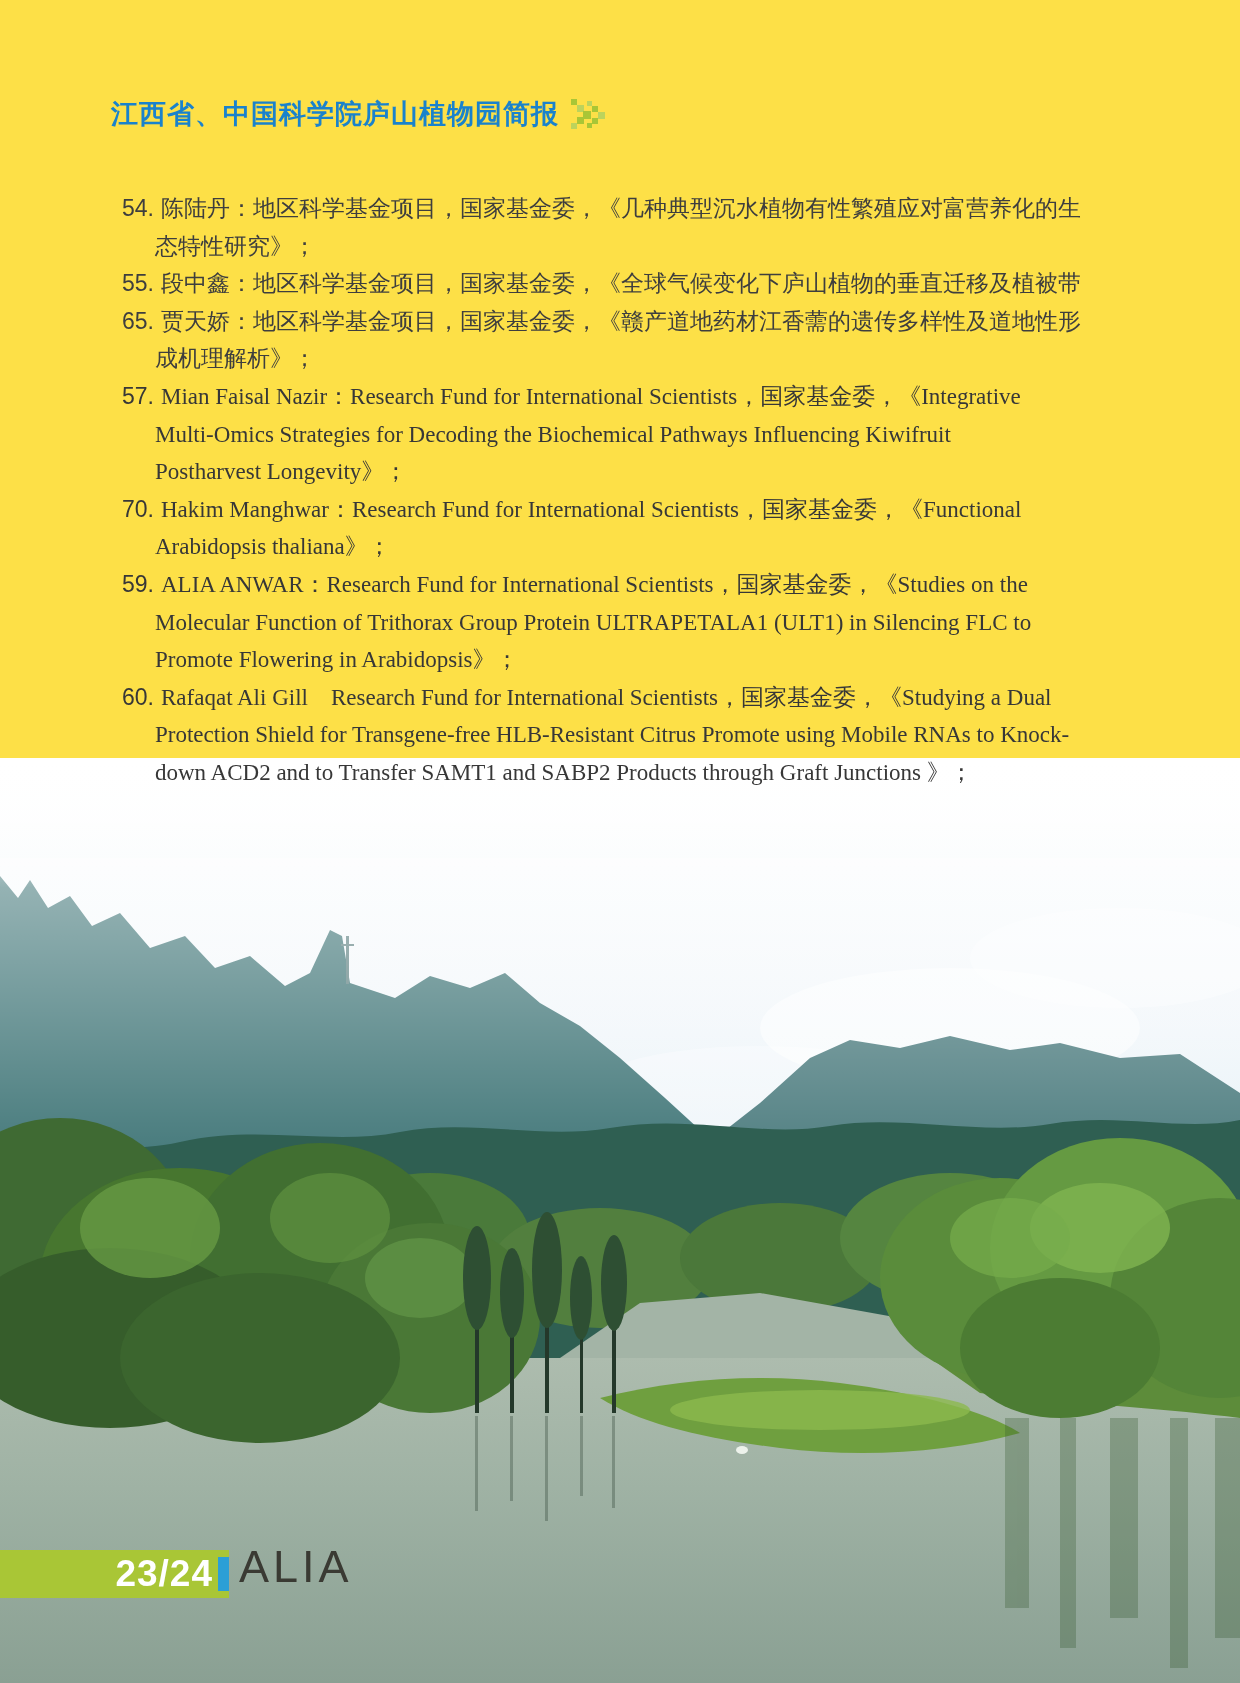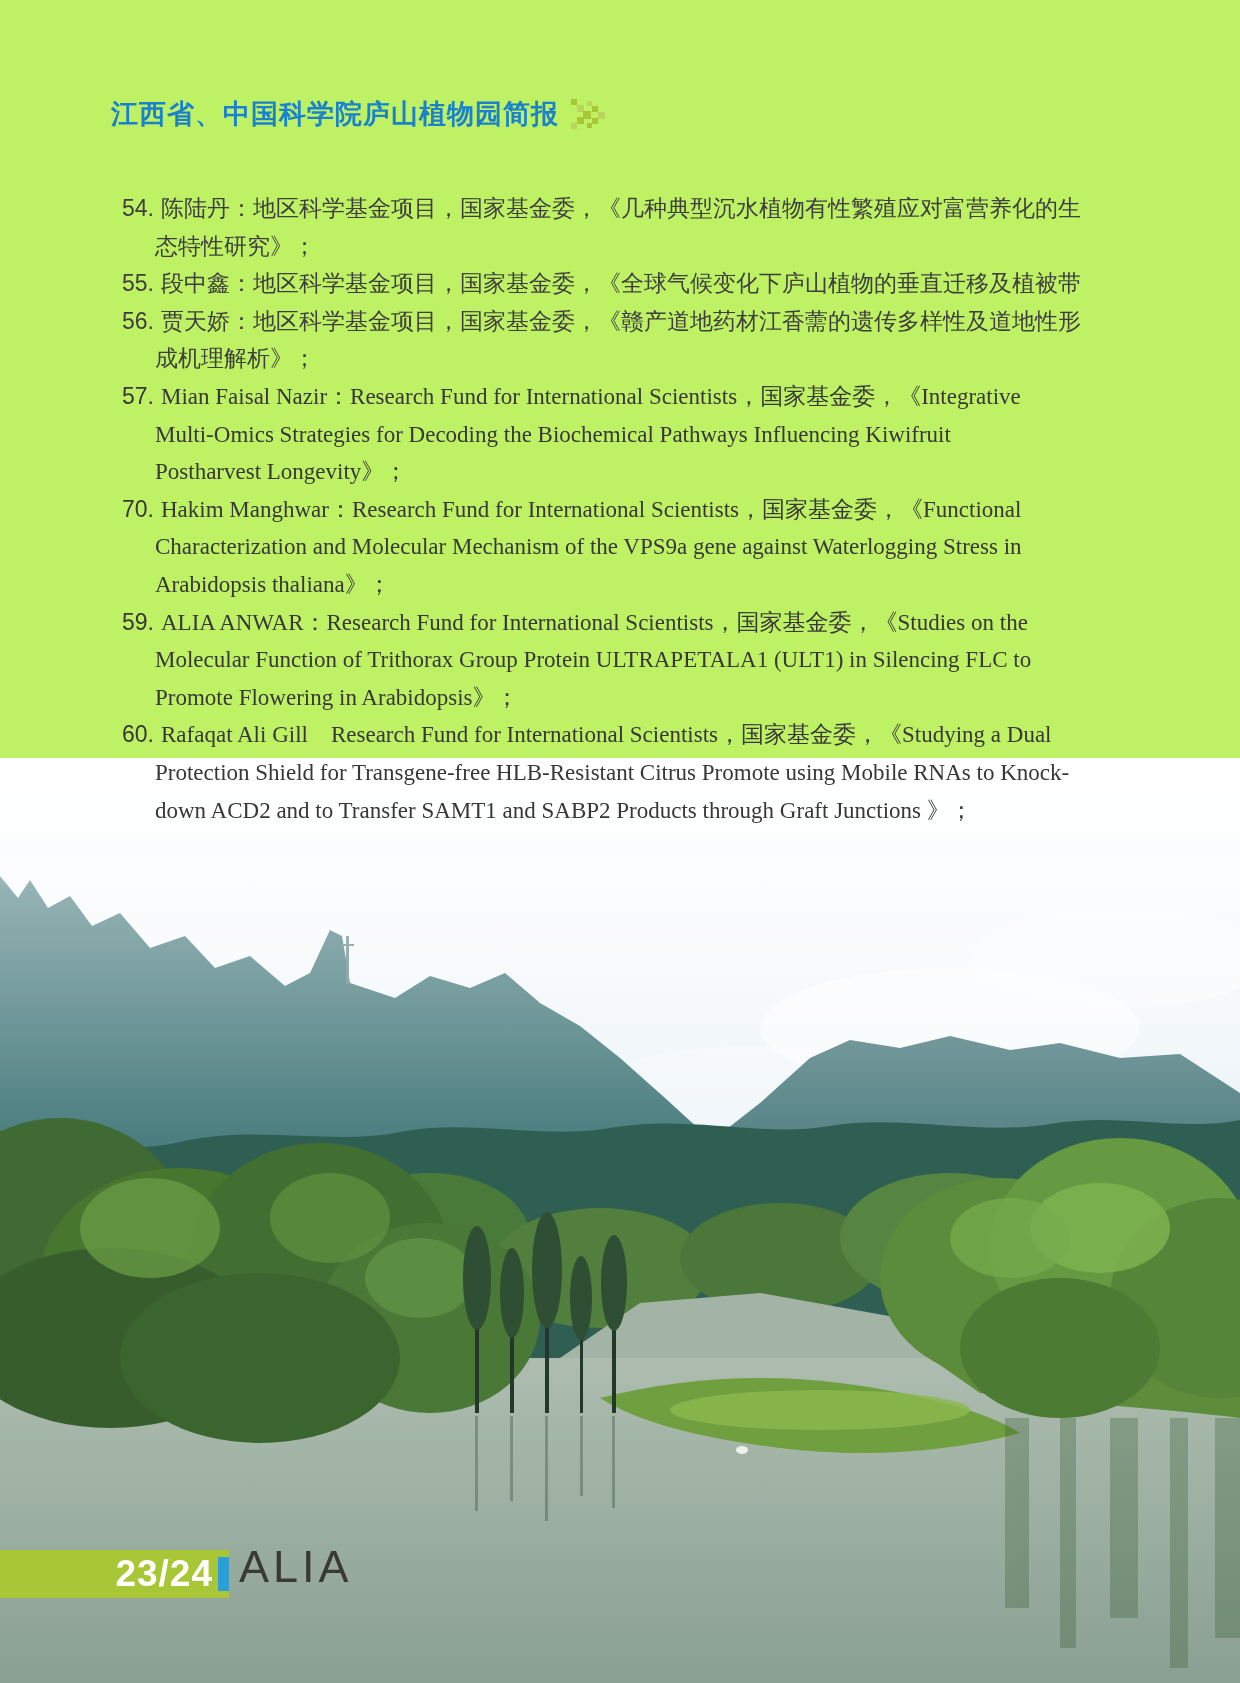--- a/index.html
+++ b/index.html
@@ -4,21 +4,21 @@
 <style>
   :root{
     --title-blue:#1a82cc;
     --chevron-green:#a9c636;
     --badge-green:#a9c636;
     --badge-blue:#2b9fd6;
     --text-color:#3e3e3e;
   }
   *{margin:0;padding:0;box-sizing:border-box;}
   body{background:#ffffff;font-family:"Liberation Sans","DejaVu Sans",sans-serif;}
-  .page{position:relative;width:1240px;height:1683px;background:#bef264;overflow:hidden;margin:0 auto;}
+  .page{position:relative;width:1240px;height:1683px;background:#fde047;overflow:hidden;margin:0 auto;}
 
   
   .hdr{position:absolute;left:111px;top:97px;display:flex;align-items:center;gap:12px;z-index:3;}
   .hdr h1{font-size:27px;font-weight:bold;color:var(--title-blue);letter-spacing:1px;line-height:34px;}
   .chevron{width:38px;height:32px;display:block;}
 
   
   .list{position:absolute;left:122px;top:190px;width:1040px;z-index:2;color:var(--text-color);font-size:23px;}
   .line{line-height:37.6px;padding-left:33px;white-space:nowrap;}
   .line .num{display:inline-block;width:39px;margin-left:-33px;font-family:"Liberation Sans","DejaVu Sans",sans-serif;}
@@ -61,31 +61,30 @@
 
   <div class="list">
       <div>
         <div class="line"><span class="num">54.</span>陈陆丹：地区科学基金项目，国家基金委，《几种典型沉水植物有性繁殖应对富营养化的生</div>
         <div class="line">态特性研究》；</div>
       </div>
       <div>
         <div class="line"><span class="num">55.</span>段中鑫：地区科学基金项目，国家基金委，《全球气候变化下庐山植物的垂直迁移及植被带</div>
       </div>
       <div>
-        <div class="line"><span class="num">56.</span>贾天娇：地区科学基金项目，国家基金委，《赣产道地药材江香薷的遗传多样性及道地性形</div>
+        <div class="line"><span class="num">65.</span>贾天娇：地区科学基金项目，国家基金委，《赣产道地药材江香薷的遗传多样性及道地性形</div>
         <div class="line">成机理解析》；</div>
       </div>
       <div>
         <div class="line latin"><span class="num">57.</span>Mian Faisal Nazir：Research Fund for International Scientists，国家基金委，《Integrative</div>
         <div class="line latin">Multi-Omics Strategies for Decoding the Biochemical Pathways Influencing Kiwifruit</div>
         <div class="line latin">Postharvest Longevity》；</div>
       </div>
       <div>
         <div class="line latin"><span class="num">70.</span>Hakim Manghwar：Research Fund for International Scientists，国家基金委，《Functional</div>
-        <div class="line latin">Characterization and Molecular Mechanism of the VPS9a gene against Waterlogging Stress in</div>
         <div class="line latin">Arabidopsis thaliana》；</div>
       </div>
       <div>
         <div class="line latin"><span class="num">59.</span>ALIA ANWAR：Research Fund for International Scientists，国家基金委，《Studies on the</div>
         <div class="line latin">Molecular Function of Trithorax Group Protein ULTRAPETALA1 (ULT1) in Silencing FLC to</div>
         <div class="line latin">Promote Flowering in Arabidopsis》；</div>
       </div>
       <div>
         <div class="line latin"><span class="num">60.</span>Rafaqat Ali Gill　Research Fund for International Scientists，国家基金委，《Studying a Dual</div>
         <div class="line latin">Protection Shield for Transgene-free HLB-Resistant Citrus Promote using Mobile RNAs to Knock-</div>

